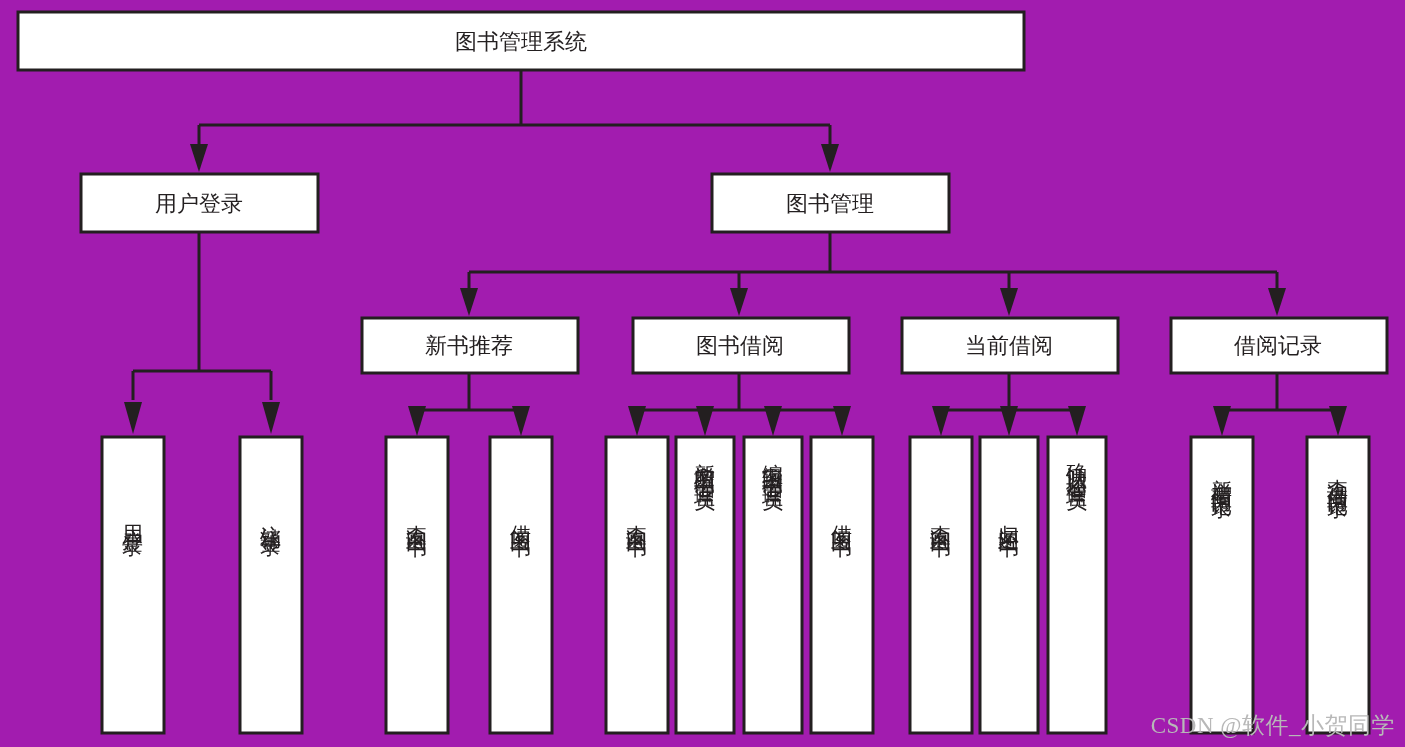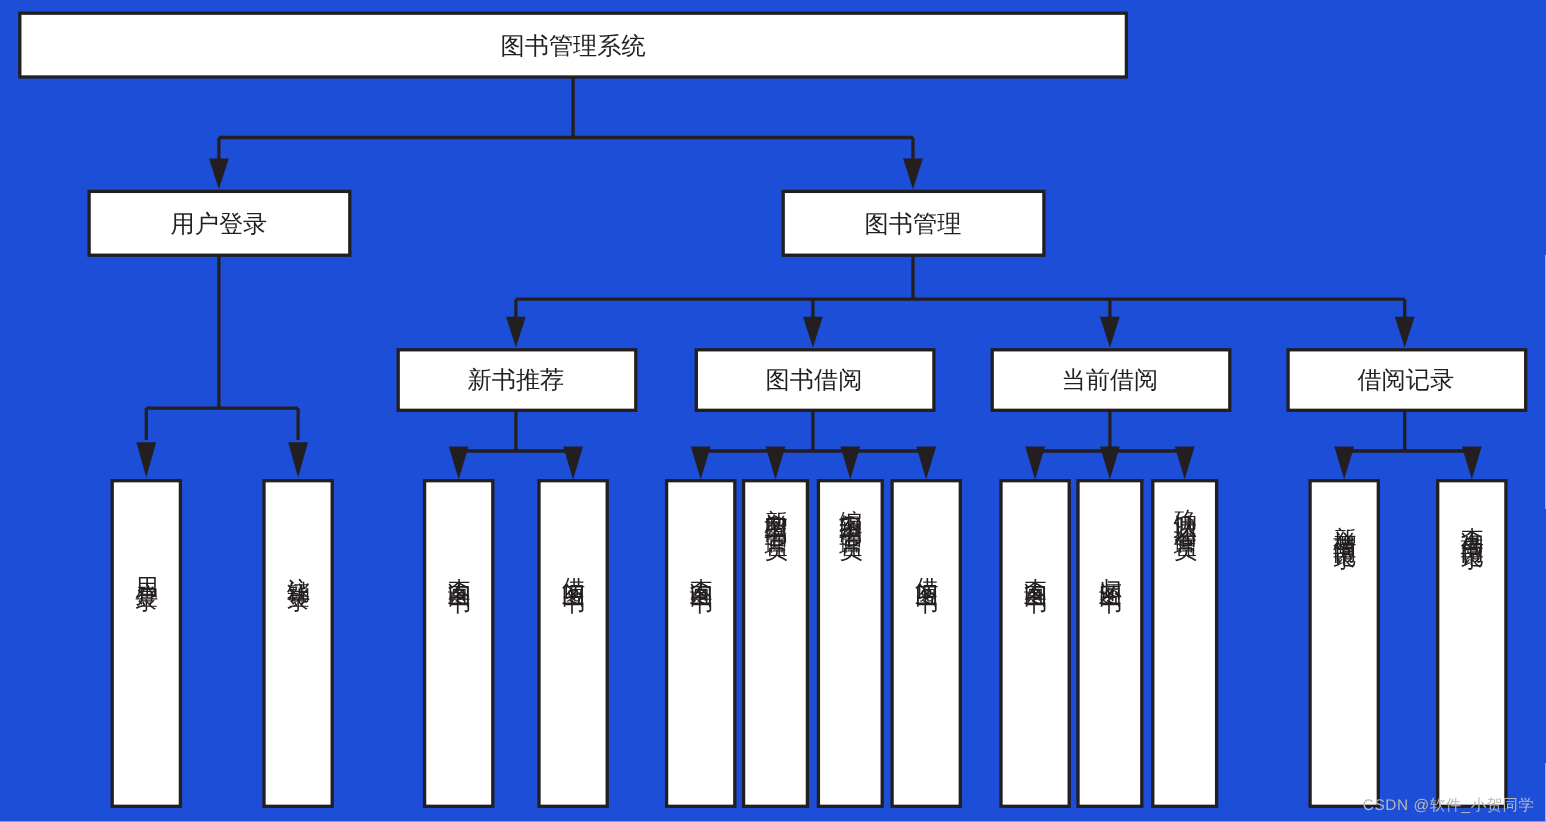--- a/index.html
+++ b/index.html
@@ -7,21 +7,21 @@
     padding: 0;
     background: #ffffff;
   }
   body {
     font-family: "Liberation Sans", "DejaVu Sans", sans-serif;
   }
   #canvas-wrap {
     position: relative;
     width: 1405px;
     height: 747px;
-    background: #1d4ed8;
+    background: #a21caf;
     overflow: hidden;
   }
   svg#diagram {
     position: absolute;
     left: 0;
     top: 0;
     width: 1405px;
     height: 747px;
   }
   .node-rect {
@@ -50,22 +50,22 @@
     fill: none;
   }
   .arrow-head {
     fill: #231f20;
     stroke: none;
   }
   .watermark {
     position: absolute;
     right: 10px;
     bottom: 6px;
-    font-family: Liberation Sans, sans-serif;
-    font-size: 14px;
+    font-family: Liberation Serif, serif;
+    font-size: 23px;
     color: #b8b8b8;
     white-space: nowrap;
     letter-spacing: 0.5px;
     pointer-events: none;
   }
 </style>
 </head>
 <body>
 
 <div id="canvas-wrap">

